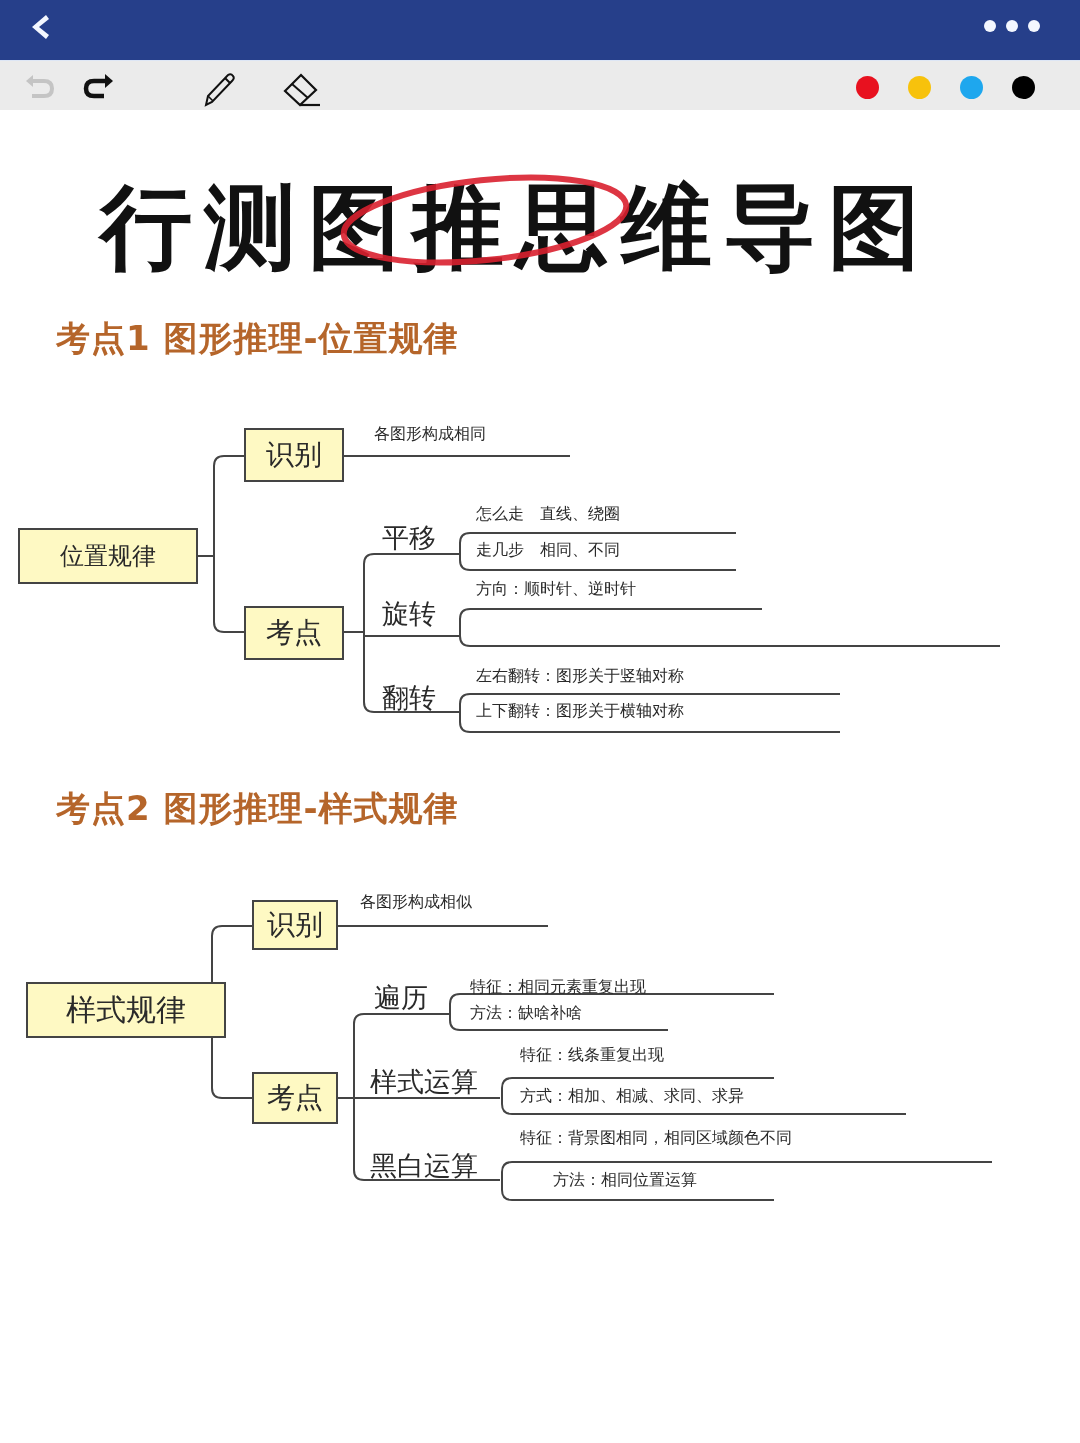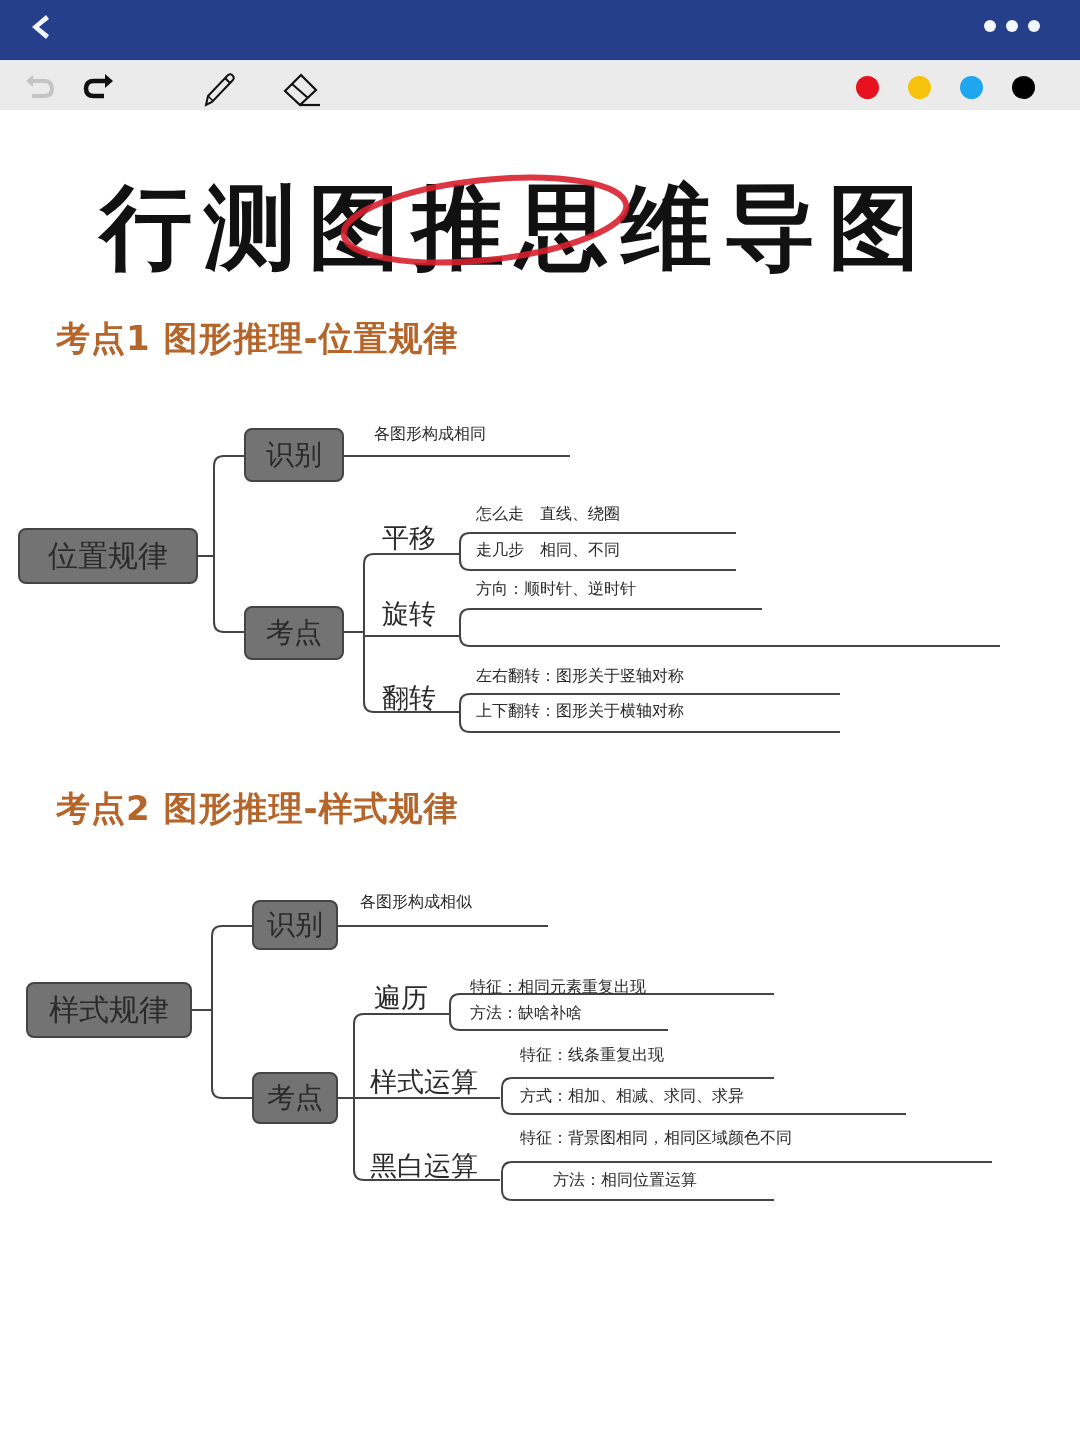--- a/index.html
+++ b/index.html
@@ -16,21 +16,21 @@
   .swatch { position: absolute; top: 15px; width: 23px; height: 23px; border-radius: 50%; cursor: pointer; }
 
   .big-title { position: absolute; left: 0; top: 160px; width: 953px; height: 120px; }
   .big-title .text { position: absolute; left: 100px; top: 6px; font-family: "DejaVu Sans", "Liberation Sans", sans-serif; font-weight: bold; font-size: 92px; letter-spacing: 12px; color: #111; white-space: nowrap; }
   .big-title svg { position: absolute; left: 0; top: 0; }
 
   .section-heading { position: absolute; left: 56px; font-family: "DejaVu Sans", "Liberation Sans", sans-serif; font-weight: bold; font-size: 34px; color: #b5652a; letter-spacing: 1px; white-space: nowrap; }
 
   .diagram { position: absolute; left: 0; width: 1080px; }
   .diagram svg.lines { position: absolute; left: 0; top: 0; }
-  .node-box { position: absolute; border: 2px solid #444; border-radius: 8px; background: #737373; display: flex; align-items: center; justify-content: center; font-size: 28px; color: #2a2a2a; white-space: nowrap; }
+  .node-box { position: absolute; border: 2px solid #444; border-radius: 0; background: #fef9c3; display: flex; align-items: center; justify-content: center; font-size: 28px; color: #2a2a2a; white-space: nowrap; }
   .label { position: absolute; font-size: 16px; color: #2a2a2a; white-space: nowrap; line-height: 1; }
   .branch-label { position: absolute; font-size: 27px; color: #2a2a2a; white-space: nowrap; line-height: 1; }
 </style>
 </head>
 <body>
 
 <div class="topbar">
   <div class="back-btn">
     <svg width="36" height="36" viewBox="0 0 36 36">
       <path d="M24 5 L10 17 L24 29 L27 25 L17 17 L27 9 Z" fill="#f3f7ff"></path>
@@ -99,21 +99,21 @@
       <path d="M364 216 L460 216"></path>
 
       <path d="M736 113 L470 113 Q460 113 460 123 L460 140 Q460 150 470 150 L736 150"></path>
 
       <path d="M762 189 L470 189 Q460 189 460 199 L460 216 Q460 226 470 226 L1000 226"></path>
 
       <path d="M840 274 L470 274 Q460 274 460 284 L460 302 Q460 312 470 312 L840 312"></path>
     </g>
   </svg>
 
-  <div class="node-box" style="left:18px; top:108px; width:180px; height:56px; font-size:30px;">位置规律</div>
+  <div class="node-box" style="left:18px; top:108px; width:180px; height:56px; font-size:24px;">位置规律</div>
   <div class="node-box" style="left:244px; top:8px; width:100px; height:54px;">识别</div>
   <div class="label" style="left:374px; top:6px;">各图形构成相同</div>
   <div class="node-box" style="left:244px; top:186px; width:100px; height:54px;">考点</div>
 
   <div class="branch-label" style="left:382px; top:104px;">平移</div>
   <div class="label" style="left:476px; top:86px;">怎么走　直线、绕圈</div>
   <div class="label" style="left:476px; top:122px;text-align:right;">走几步　相同、不同</div>
 
   <div class="branch-label" style="left:382px; top:180px;">旋转</div>
   <div class="label" style="left:476px; top:161px;">方向：顺时针、逆时针</div>
@@ -136,21 +136,21 @@
       <path d="M354 210 L500 210"></path>
 
       <path d="M774 106 L460 106 Q450 106 450 116 L450 132 Q450 142 460 142 L668 142"></path>
 
       <path d="M774 190 L512 190 Q502 190 502 200 L502 216 Q502 226 512 226 L906 226"></path>
 
       <path d="M992 274 L512 274 Q502 274 502 284 L502 302 Q502 312 512 312 L774 312"></path>
     </g>
   </svg>
 
-  <div class="node-box" style="left:26px; top:94px; width:166px; height:56px; font-size:30px;">样式规律</div>
+  <div class="node-box" style="left:26px; top:94px; width:200px; height:56px; font-size:30px;">样式规律</div>
   <div class="node-box" style="left:252px; top:12px; width:86px; height:50px;">识别</div>
   <div class="label" style="left:360px; top:6px;">各图形构成相似</div>
   <div class="node-box" style="left:252px; top:184px; width:86px; height:52px;">考点</div>
 
   <div class="branch-label" style="left:374px; top:96px;">遍历</div>
   <div class="label" style="left:470px; top:76px;margin-top:15px;">特征：相同元素重复出现</div>
   <div class="label" style="left:470px; top:117px;">方法：缺啥补啥</div>
 
   <div class="branch-label" style="left:370px; top:180px;">样式运算</div>
   <div class="label" style="left:520px; top:159px;">特征：线条重复出现</div>

